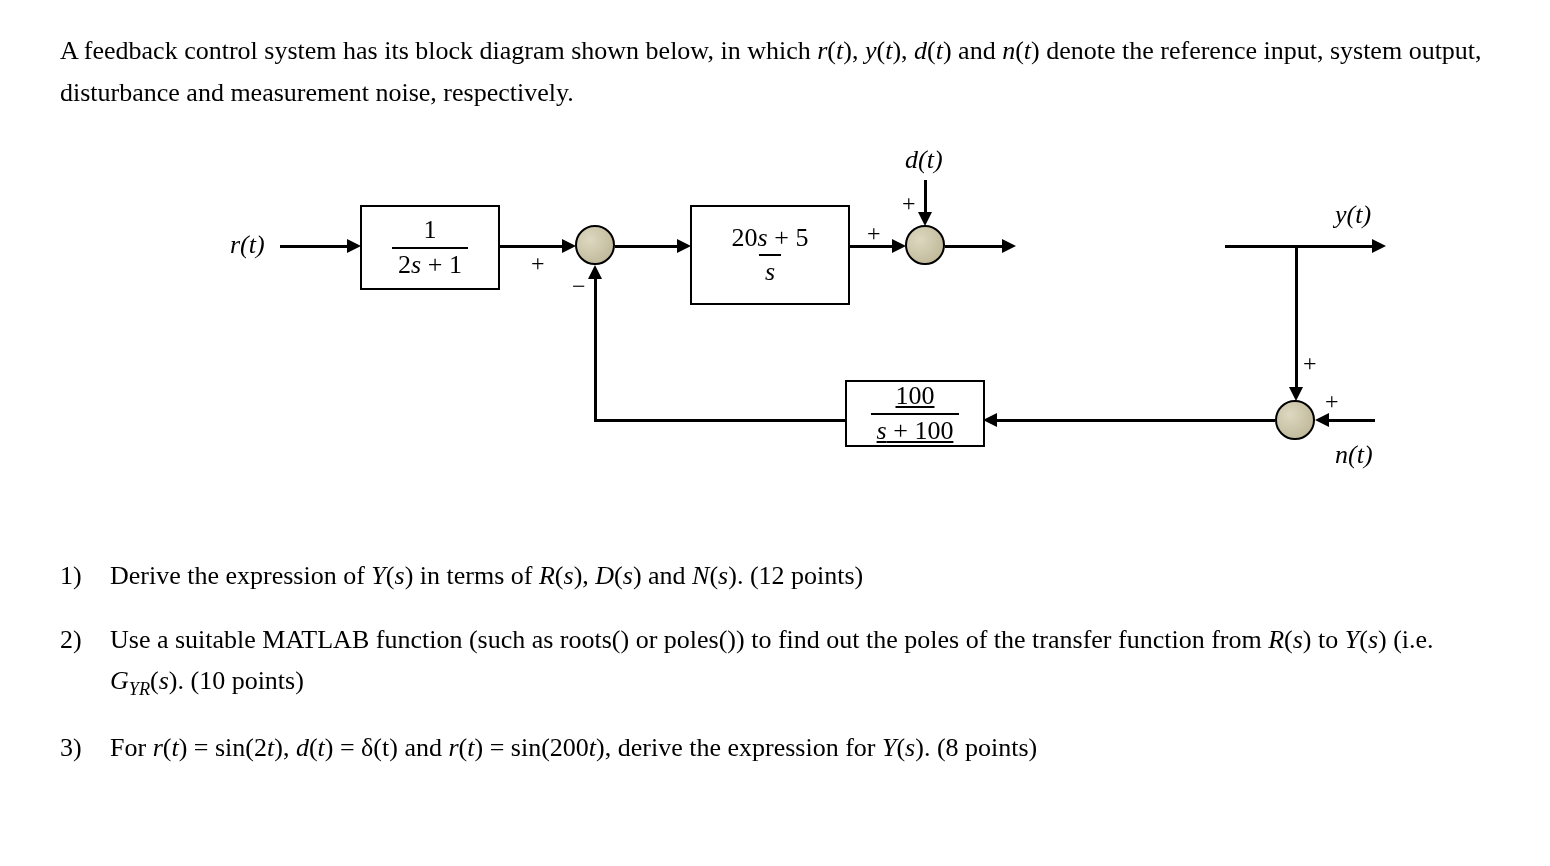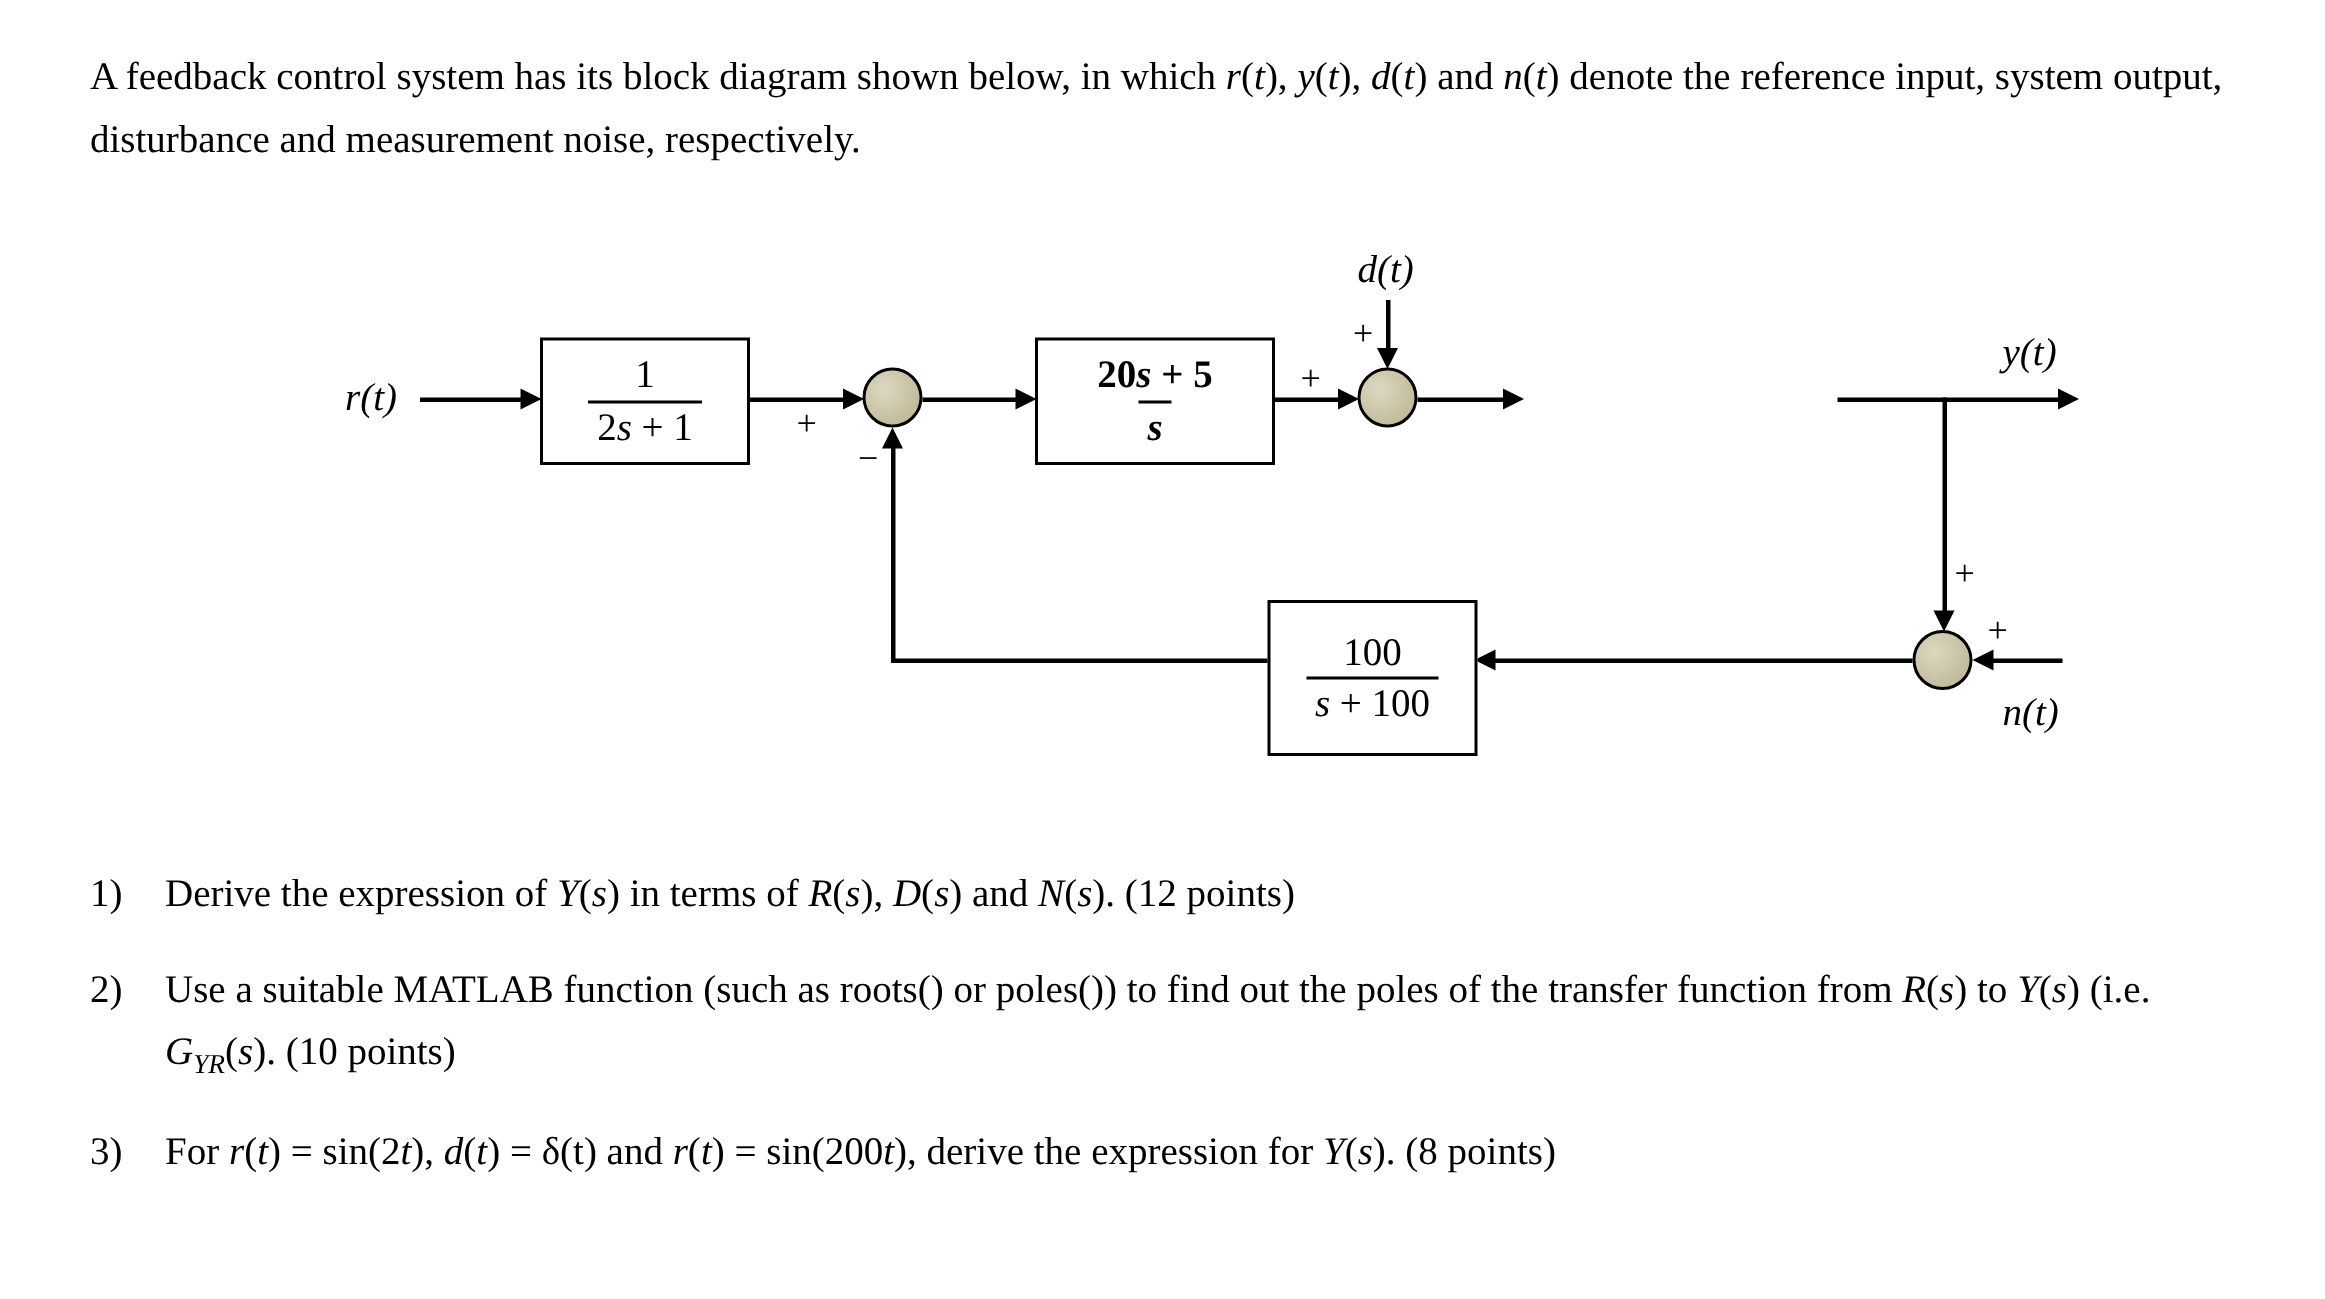--- a/index.html
+++ b/index.html
@@ -10,21 +10,21 @@
     body {
       font-family: "Times New Roman", Times, serif;
       font-size: 26px;
       color: #000;
       background: #fff;
       padding: 30px 60px;
       width: 1550px;
     }
     .intro {
       line-height: 1.6;
-      margin-bottom: 52px;
+      margin-bottom: 32px;
     }
     .italic {
       font-style: italic;
     }
     .diagram {
       position: relative;
       width: 1200px;
       height: 380px;
       margin: 0 auto 30px auto;
     }
@@ -153,21 +153,21 @@
   <div class="arrow-line" style="left:325px; top:100px; width:65px; height:2.5px;"></div>
   <div class="arrow-head-right" style="left:387px; top:94px;"></div>
   <div class="plus-minus" style="left:356px; top:105px;">+</div>
 
   <div class="sum" style="left:400px; top:80px;"></div>
   <div class="plus-minus" style="left:397px; top:128px;">−</div>
 
   <div class="arrow-line" style="left:440px; top:100px; width:65px; height:2.5px;"></div>
   <div class="arrow-head-right" style="left:502px; top:94px;"></div>
 
-  <div class="block" style="left:515px; top:60px; width:160px; height:85px;font-weight:bold;">
+  <div class="block" style="left:515px; top:60px; width:160px; height:100px;">
     <div class="frac">
       <div class="num">20<span class="italic">s</span> + 5</div>
       <div class="den"><span class="italic">s</span></div>
     </div>
   </div>
 
   <div class="arrow-line" style="left:675px; top:100px; width:45px; height:2.5px;"></div>
   <div class="arrow-head-right" style="left:717px; top:94px;"></div>
   <div class="plus-minus" style="left:692px; top:75px;">+</div>
 
@@ -193,21 +193,21 @@
   <div class="sum" style="left:1100px; top:255px;"></div>
 
   <div class="label" style="left:1160px; top:295px;"><span>n(t)</span></div>
   <div class="arrow-line" style="left:1152px; top:274px; width:48px; height:2.5px;"></div>
   <div class="arrow-head-left" style="left:1140px; top:268px;"></div>
   <div class="plus-minus" style="left:1150px; top:243px;">+</div>
 
   <div class="arrow-line" style="left:820px; top:274px; width:280px; height:2.5px;"></div>
   <div class="arrow-head-left" style="left:808px; top:268px;"></div>
 
-  <div class="block" style="left:670px; top:235px; width:140px; height:104px;">
+  <div class="block" style="left:670px; top:235px; width:140px; height:67px;text-decoration:underline;">
     <div class="frac">
       <div class="num">100</div>
       <div class="den"><span class="italic">s</span> + 100</div>
     </div>
   </div>
 
   <div class="arrow-line" style="left:419px; top:274px; width:251px; height:2.5px;"></div>
   <div class="arrow-line" style="left:419px; top:133px; width:2.5px; height:143px;"></div>
   <div class="arrow-head-up" style="left:413px; top:120px;"></div>
 </div>

